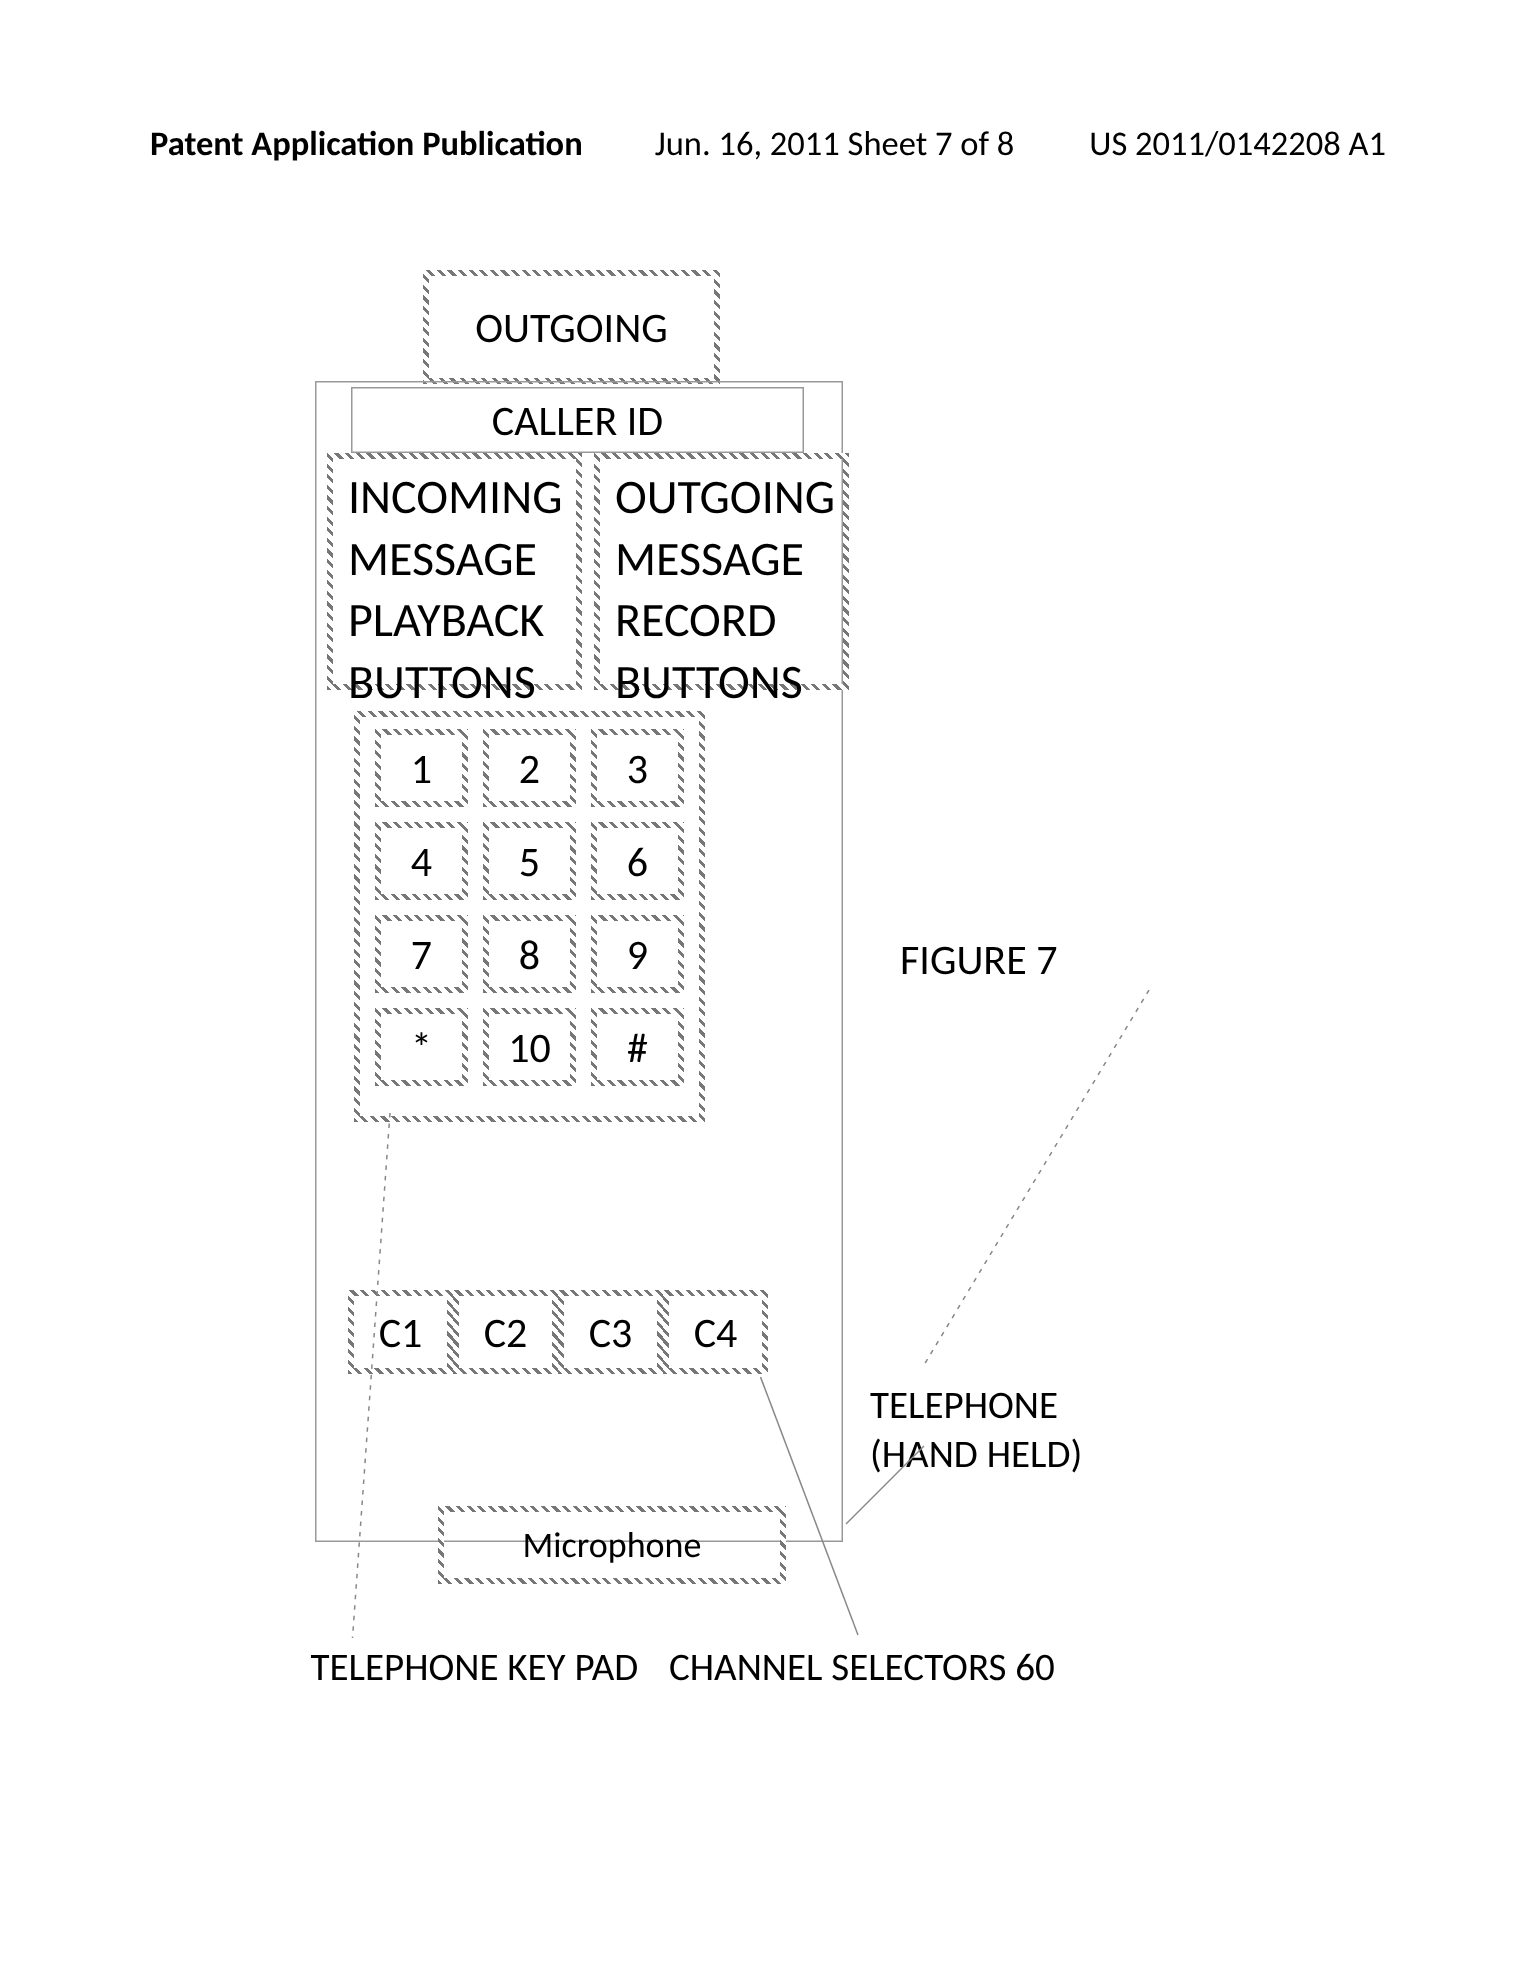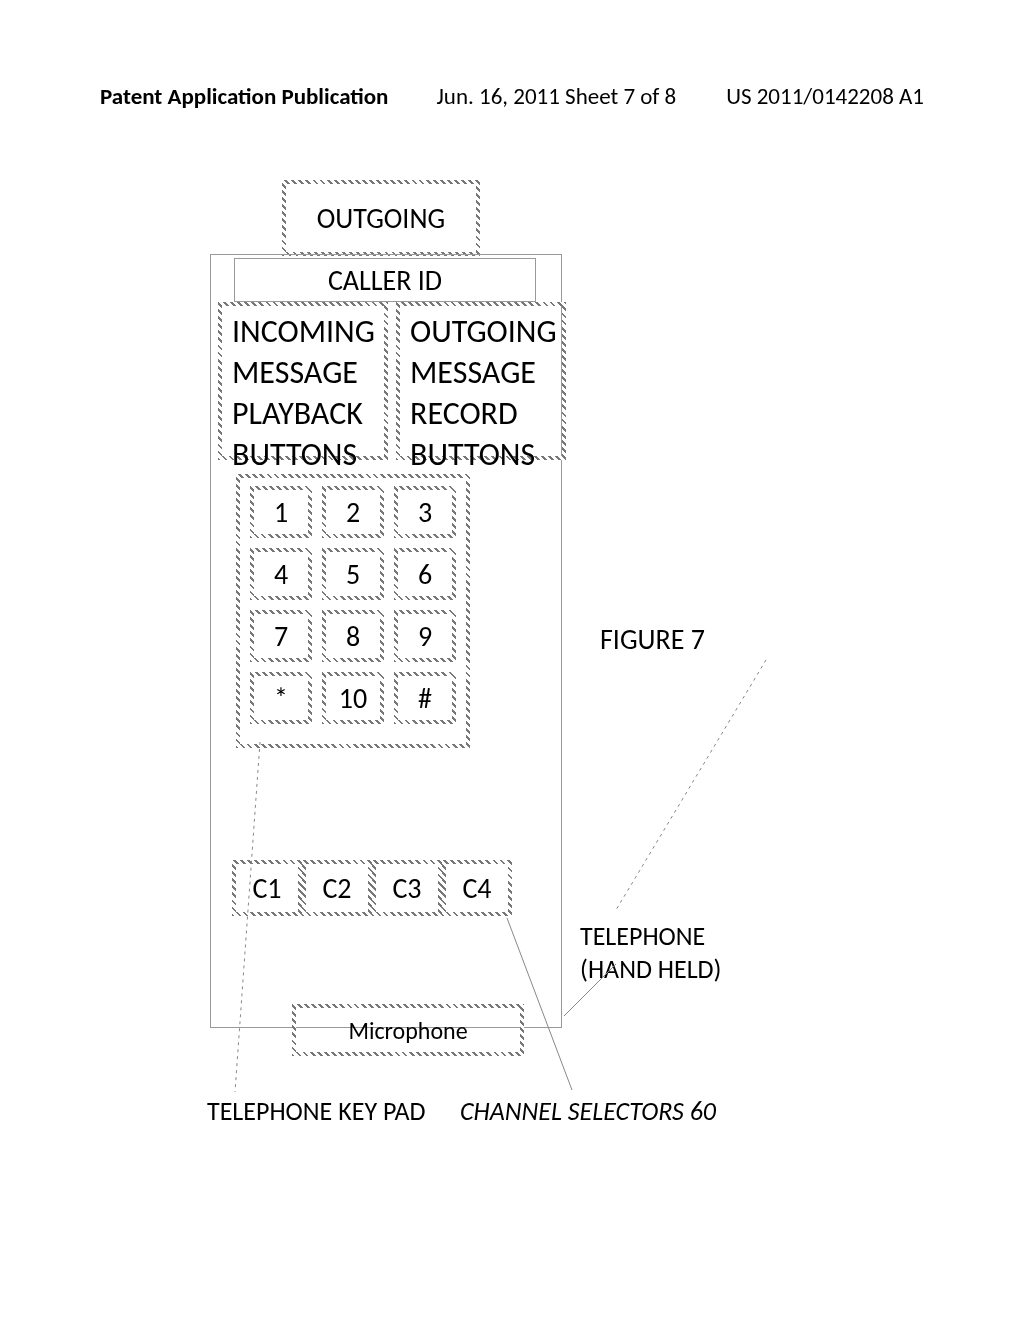--- a/index.html
+++ b/index.html
@@ -94,21 +94,21 @@
   .hatched {
     border-style: solid;
     border-width: 4px;
     border-image: repeating-linear-gradient(45deg,
       #777 0, #777 2px, #fff 2px, #fff 5px) 4;
   }
 
   .label { position: absolute; font-size: 26px; line-height: 1.25; }
   .fig   { position: absolute; font-size: 28px; }
   .label-keypad { left: 207px; top: 1095px; }
-  .label-chan   { left: 460px; top: 1095px; font-style: italic; }
+  .label-chan   { left: 446px; top: 1095px; }
   .label-phone  { left: 580px; top: 920px; width: 180px; }
   .fig-num      { left: 600px; top: 622px; }
 
   .lead { position: absolute; stroke: #888; fill: none; }
   .lead-dash { stroke-dasharray: 3 4; }
 </style>
 </head>
 <body>
 
 <div class="header">

